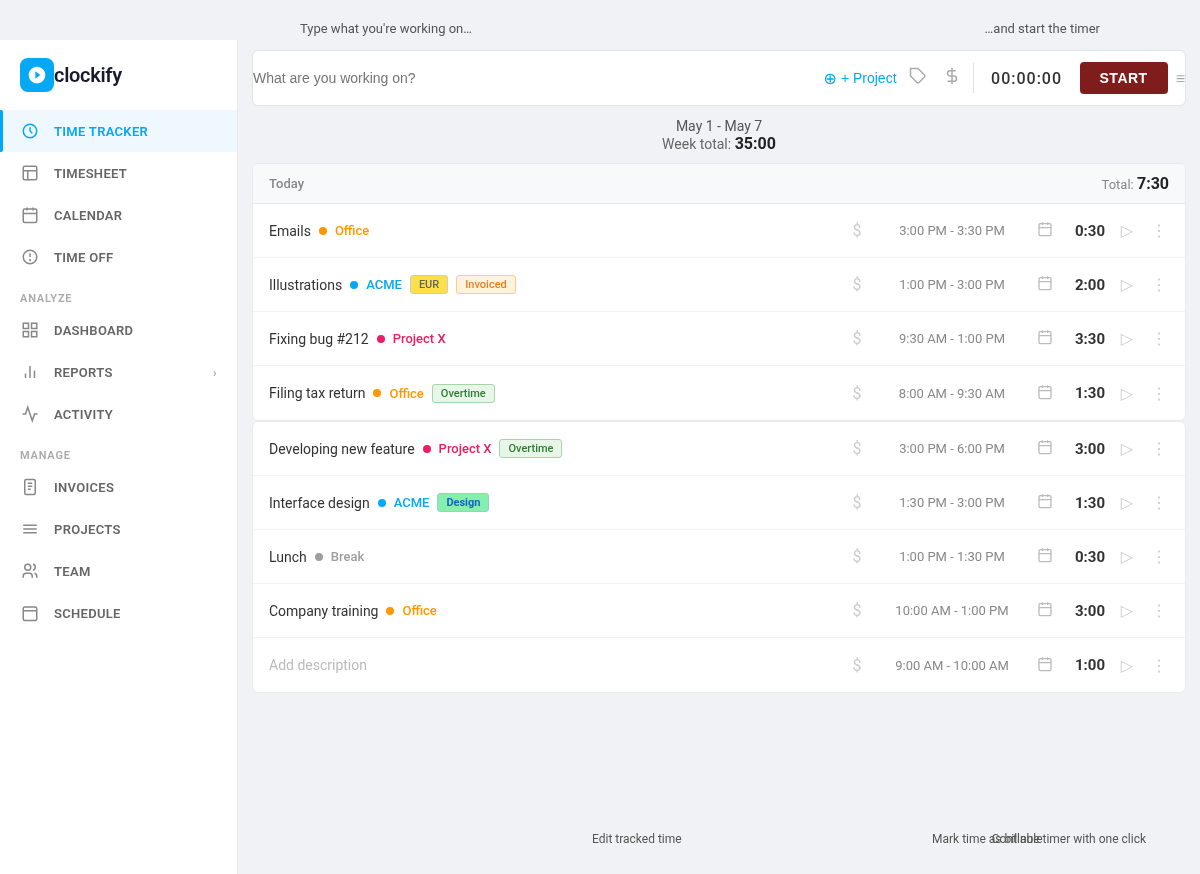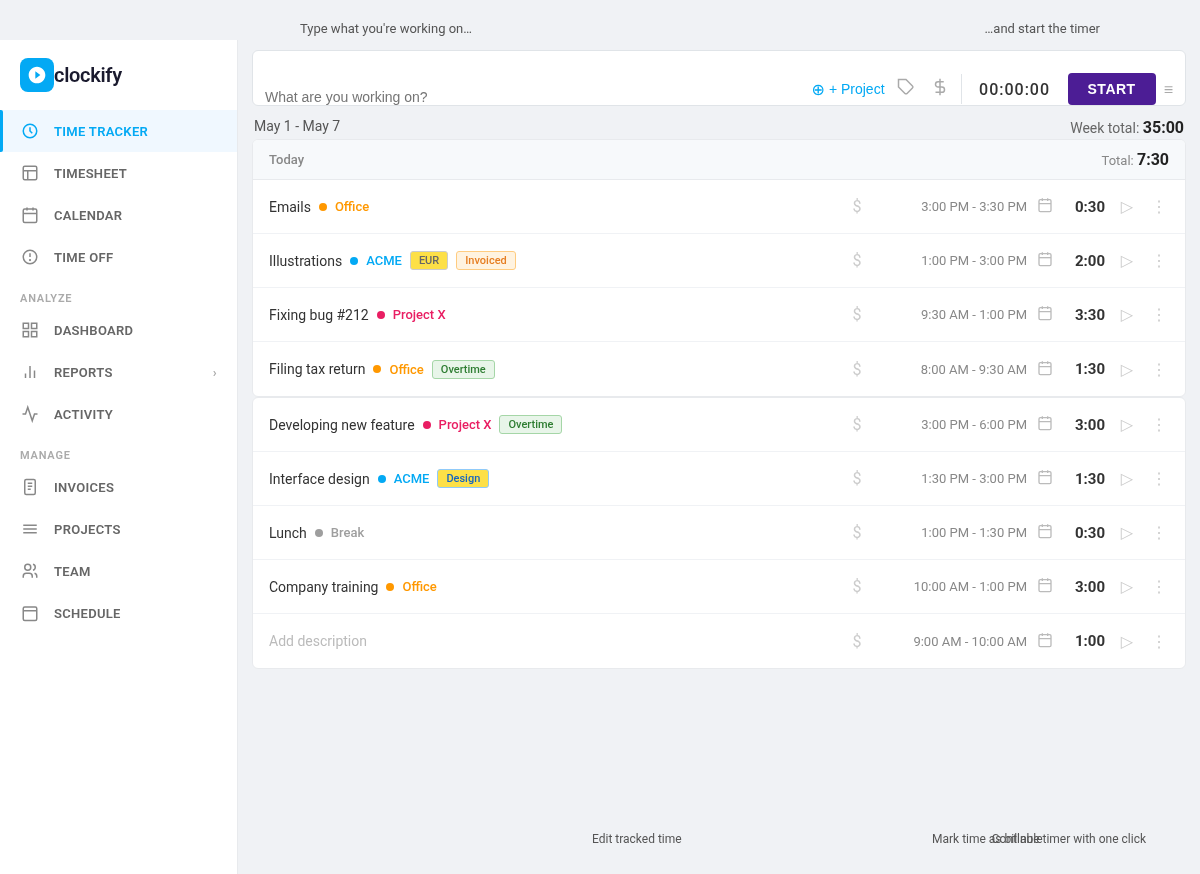--- a/index.html
+++ b/index.html
@@ -124,22 +124,22 @@
       overflow: hidden;
       padding: 10px 14px 0 14px;
     }
 
     
     .timer-bar {
       background: #fff;
       border: 1px solid #e0e4e8;
       border-radius: 6px;
       display: flex;
-      align-items: flex-end;
-      padding: 0 12px;
+      align-items: center;
+      padding: 0 0;
       height: 56px;
       gap: 10px;
       margin-bottom: 12px;
     }
     .timer-input {
       flex: 1;
       border: none;
       outline: none;
       font-size: 14px;
       color: #ccc;
@@ -176,42 +176,44 @@
     }
     .timer-display {
       font-size: 16px;
       font-weight: 500;
       color: #333;
       letter-spacing: 1px;
       min-width: 90px;
       text-align: center;
     }
     .start-btn {
-      background: #4c1d95;
+      background: #7f1d1d;
       color: white;
       border: none;
       border-radius: 4px;
       padding: 8px 20px;
       font-size: 14px;
       font-weight: 700;
       cursor: pointer;
       letter-spacing: 0.5px;
     }
     .timer-list-icon {
       color: #aaa;
       cursor: pointer;
       font-size: 16px;
     }
 
     
     .week-header {
       display: flex;
+      align-items: center;
       justify-content: space-between;
-      margin-bottom: 2px;
+      margin-bottom: 10px;
       padding: 0 2px;
+      flex-direction: column;
     }
     .week-range {
       font-size: 14px;
       color: #555;
     }
     .week-total {
       font-size: 14px;
       color: #666;
     }
     .week-total strong {
@@ -298,34 +300,34 @@
       padding: 2px 8px;
       border-radius: 3px;
       font-size: 11px;
       font-weight: 500;
       border: 1px solid;
       white-space: nowrap;
     }
     .tag-eur { background: #fde047; border-color: #ccc; color: #666; }
     .tag-invoiced { background: #fff3e0; border-color: #ffcc80; color: #e67e22; }
     .tag-overtime { background: #e8f5e9; border-color: #a5d6a7; color: #2e7d32; }
-    .tag-design { background: #fde047; border-color: #90caf9; color: #1565c0; }
+    .tag-design { background: #86efac; border-color: #90caf9; color: #1565c0; font-weight: bold; }
 
     .entry-billable {
       color: #ccc;
       font-size: 16px;
       cursor: pointer;
       width: 20px;
       text-align: center;
     }
     .entry-time-range {
       font-size: 13px;
       color: #888;
       min-width: 150px;
-      text-align: right;
+      text-align: center;
       white-space: nowrap;
     }
     .entry-calendar-icon {
       color: #bbb;
       font-size: 14px;
       cursor: pointer;
     }
     .entry-duration {
       font-size: 15px;
       font-weight: 700;

